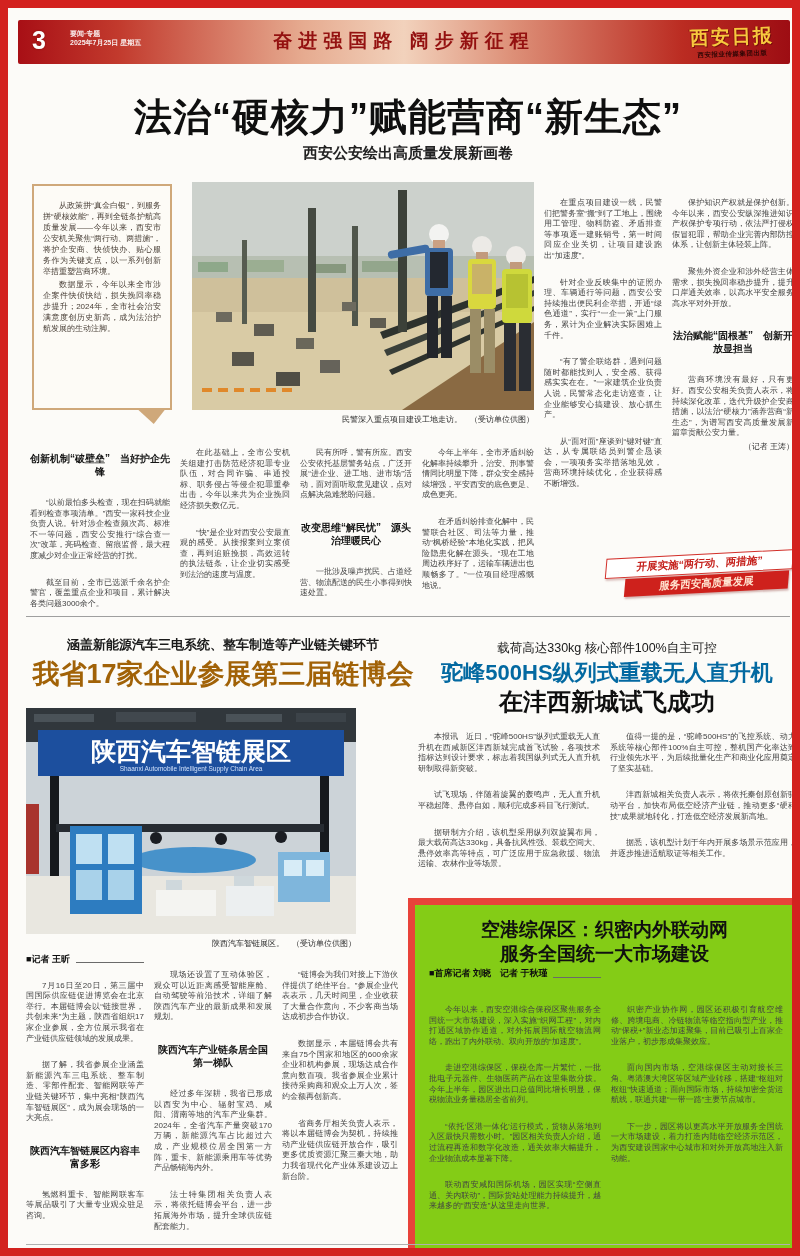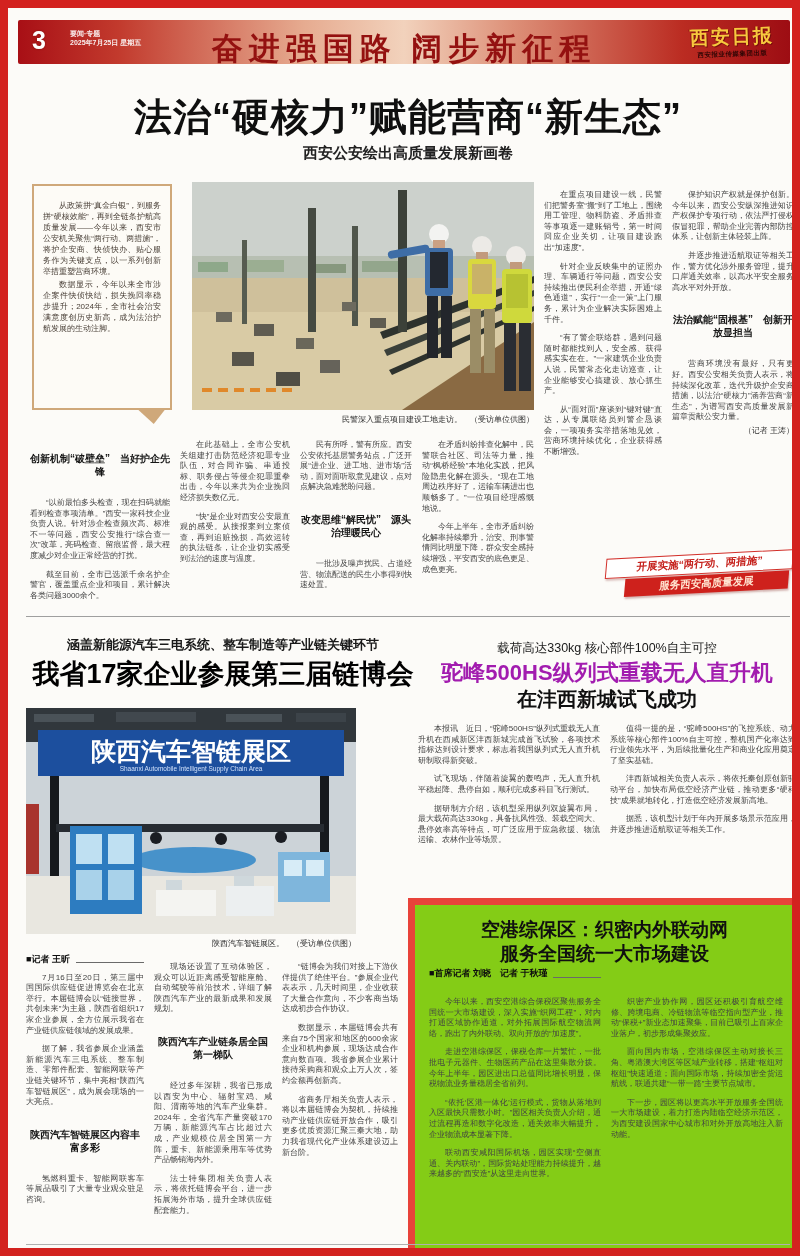--- a/index.html
+++ b/index.html
@@ -8,64 +8,64 @@
   .page{position:relative;width:800px;height:1256px;background:#fcfbf8;border:8px solid #d3221f;overflow:hidden}
   .abs{position:absolute}
 
   
   .banner{left:10px;top:12px;width:772px;height:44px;
     background:linear-gradient(90deg,#a80f15 0%,#c23a2d 13%,#e6ab90 37%,#f2d2bc 50%,#dd9078 64%,#bb2c22 86%,#9d0d13 100%);
     border-radius:2px;}
   .pagenum{position:absolute;left:14px;top:6px;font-size:25px;font-weight:bold;color:#ffffff;
     text-shadow:0 0 2px #7a0d0d;letter-spacing:0;}
   .banner-meta{position:absolute;left:52px;top:9px;color:#ffffff;font-size:7px;line-height:9px;font-weight:bold;opacity:.92}
-  .banner-title{position:absolute;left:0;right:0;top:8px;text-align:center;font-size:31px;font-weight:bold;
+  .banner-title{position:absolute;left:0;right:0;top:8px;text-align:center;font-size:19px;font-weight:bold;
     color:#941110;letter-spacing:6px;}
   .masthead{position:absolute;right:16px;top:4px;text-align:center;transform:rotate(-2deg)}
   .masthead-name{font-size:19px;font-weight:bold;color:#f7c83e;letter-spacing:2px;
     text-shadow:1px 1px 0 #7a0d0d, -1px 0 0 #8e1511;}
   .masthead-sub{font-size:6.5px;color:#2e0605;font-weight:bold;letter-spacing:.5px}
 
   
   .headline1{left:0;top:84px;width:800px;text-align:center;font-size:38px;font-weight:bold;color:#0f0f0f;letter-spacing:1px}
   .deck1{left:0;top:136px;width:800px;text-align:center;font-size:15px;font-weight:bold;color:#222}
 
   .bubble{left:24px;top:176px;width:140px;height:226px;border:2px solid #cfa87a;background:#fdfbf6;
     padding:14px 9px 8px;font-size:8px;line-height:11px;color:#4a4038;text-align:justify}
   .bubble p{text-indent:2em;margin-bottom:2px}
   .bubble::after{content:"";position:absolute;left:96px;bottom:-16px;width:0;height:0;
     border-left:30px solid transparent;border-top:16px solid #cfa87a;transform:skewX(-38deg)}
 
   .photo-frame{overflow:hidden;background:#c2410c}
   .caption{font-size:8px;color:#2b2b2b;text-align:right}
 
   .col{font-size:8px;line-height:10.6px;color:#434343;text-align:justify;overflow:hidden}
-  .col p{text-indent:2em;margin:8px 0 1px}
+  .col p{text-indent:2em;margin:16px 0 1px}
   .csub{font-weight:bold;font-size:10px;line-height:13px;color:#161616;text-align:center;margin:20px 0;text-indent:0}
   .sign{text-align:right;font-size:8px;color:#333;margin-top:3px}
   .byline{display:flex;align-items:flex-end;font-size:9px;font-weight:bold;color:#0e0e0e;margin-bottom:4px}
   .byline::after{content:"";flex:1;border-bottom:1px solid #6a6a6a;margin:0 0 2px 6px}
 
   .ribbon{left:598px;top:546px;width:188px;transform:rotate(-3deg)}
   .ribbon-top{background:#ffffff;border:1.5px solid #d2302a;color:#c5201b;font-weight:bold;font-size:10.5px;
     text-align:center;padding:2px 4px;transform:skewX(-8deg);box-shadow:1px 2px 2px rgba(120,20,15,.25)}
   .ribbon-bot{background:#ce211c;color:#ffe3cf;font-weight:bold;font-size:10.5px;text-align:center;
     padding:2px 4px;margin:1px 6px 0 18px;transform:skewX(-8deg);box-shadow:1px 2px 2px rgba(120,20,15,.3)}
 
   .divider{left:18px;top:608px;width:764px;height:1px;background:#9f9f9f}
   .bottomrule{left:18px;top:1236px;width:764px;height:1px;background:#b0b0b0;z-index:6}
 
   
   .s2kicker{left:12px;top:628px;width:406px;text-align:center;font-size:13px;font-weight:bold;color:#1a1a1a}
-  .s2headline{left:2px;top:648px;width:426px;text-align:center;font-size:27px;font-weight:bold;color:#000000}
+  .s2headline{left:2px;top:648px;width:426px;text-align:center;font-size:27px;font-weight:bold;color:#a16207}
 
   
   .s3kicker{left:408px;top:632px;width:382px;text-align:center;font-size:12.5px;font-weight:normal;color:#1a1a1a}
-  .s3h1{left:408px;top:650px;width:382px;text-align:center;font-size:22px;font-weight:bold;color:#a21caf}
-  .s3h2{left:408px;top:678px;width:382px;text-align:center;font-size:20px;font-weight:bold;color:#0f0f0f}
+  .s3h1{left:408px;top:650px;width:382px;text-align:center;font-size:22px;font-weight:bold;color:#0369a1}
+  .s3h2{left:408px;top:678px;width:382px;text-align:center;font-size:24px;font-weight:bold;color:#0f0f0f}
 
   
   .redbox{left:400px;top:890px;width:393px;height:357px;border:7px solid #e8423a;background:#84cc16;z-index:5}
   .rb-h{position:absolute;left:0;width:379px;text-align:center;font-size:19px;font-weight:bold;color:#101010}
   .rb-byline{position:absolute;left:14px;top:62px;width:172px}
 </style>
 </head>
 <body>
 
 <div class="page">
@@ -160,21 +160,21 @@
   <div class="abs col" style="left:536px;top:174px;width:118px;height:430px">
       <p>在重点项目建设一线，民警们把警务室“搬”到了工地上，围绕用工管理、物料防盗、矛盾排查等事项逐一建账销号，第一时间回应企业关切，让项目建设跑出“加速度”。</p>
       <p>针对企业反映集中的证照办理、车辆通行等问题，西安公安持续推出便民利企举措，开通“绿色通道”，实行“一企一策”上门服务，累计为企业解决实际困难上千件。</p>
       <p>“有了警企联络群，遇到问题随时都能找到人，安全感、获得感实实在在。”一家建筑企业负责人说，民警常态化走访巡查，让企业能够安心搞建设、放心抓生产。</p>
       <p>从“面对面”座谈到“键对键”直达，从专属联络员到警企恳谈会，一项项务实举措落地见效，营商环境持续优化，企业获得感不断增强。</p>
     </div>
 
   <div class="abs col" style="left:664px;top:174px;width:122px;height:370px">
     <div>
         <p>保护知识产权就是保护创新。今年以来，西安公安纵深推进知识产权保护专项行动，依法严打侵权假冒犯罪，帮助企业完善内部防控体系，让创新主体轻装上阵。</p>
-        <p>并逐步推进适航取证等相关工作，警方优化涉外服务管理，提升口岸通关效率，以高水平安全服务高水平对外开放。</p>
+        <p>聚焦外资企业和涉外经营主体需求，损失挽回率稳步提升，提升口岸通关效率，以高水平安全服务高水平对外开放。</p>
       </div>
     <div class="csub">法治赋能“固根基”　创新开放显担当</div>
     <div>
         <p>营商环境没有最好，只有更好。西安公安相关负责人表示，将持续深化改革，迭代升级护企安商措施，以法治“硬核力”涵养营商“新生态”，为谱写西安高质量发展新篇章贡献公安力量。</p>
       </div>
     <div class="sign">（记者 王涛）</div>
   </div>
 
   <div class="abs col" style="left:22px;top:424px;width:140px;height:180px">
     <div class="csub">创新机制“破壁垒”　当好护企先锋</div>
@@ -190,22 +190,22 @@
   <div class="abs col" style="left:292px;top:424px;width:112px;height:180px">
     <div>
         <p>民有所呼，警有所应。西安公安依托基层警务站点，广泛开展“进企业、进工地、进市场”活动，面对面听取意见建议，点对点解决急难愁盼问题。</p>
       </div>
     <div class="csub">改变思维“解民忧”　源头治理暖民心</div>
     <div>
         <p>一批涉及噪声扰民、占道经营、物流配送的民生小事得到快速处置。</p>
       </div>
   </div>
   <div class="abs col" style="left:414px;top:424px;width:112px;height:180px">
+      <p>今年上半年，全市矛盾纠纷化解率持续攀升，治安、刑事警情同比明显下降，群众安全感持续增强，平安西安的底色更足、成色更亮。</p>
       <p>在矛盾纠纷排查化解中，民警联合社区、司法等力量，推动“枫桥经验”本地化实践，把风险隐患化解在源头。“现在工地周边秩序好了，运输车辆进出也顺畅多了。”一位项目经理感慨地说。</p>
-      <p>今年上半年，全市矛盾纠纷化解率持续攀升，治安、刑事警情同比明显下降，群众安全感持续增强，平安西安的底色更足、成色更亮。</p>
     </div>
 
   <div class="abs ribbon">
     <div class="ribbon-top">开展实施“两行动、两措施”</div>
     <div class="ribbon-bot">服务西安高质量发展</div>
   </div>
 
   <div class="abs divider"></div>
 
   <div class="abs s2kicker">涵盖新能源汽车三电系统、整车制造等产业链关键环节</div>

